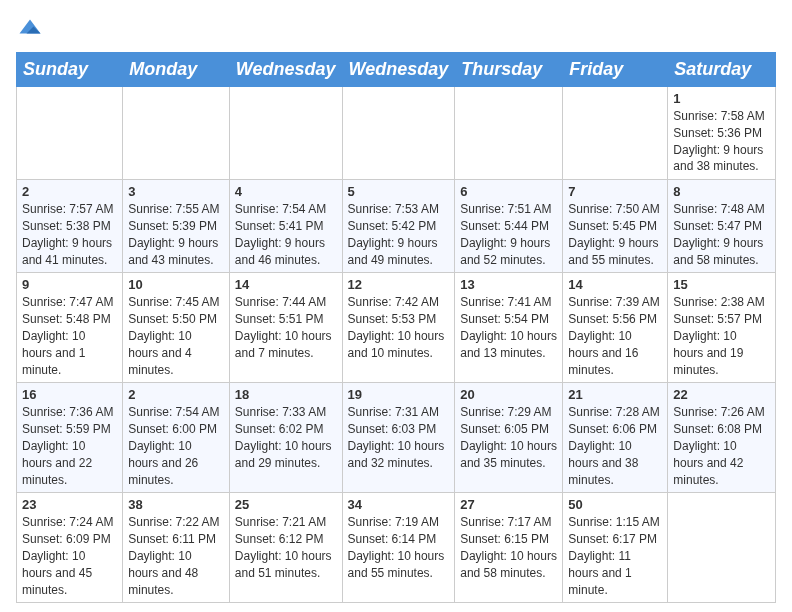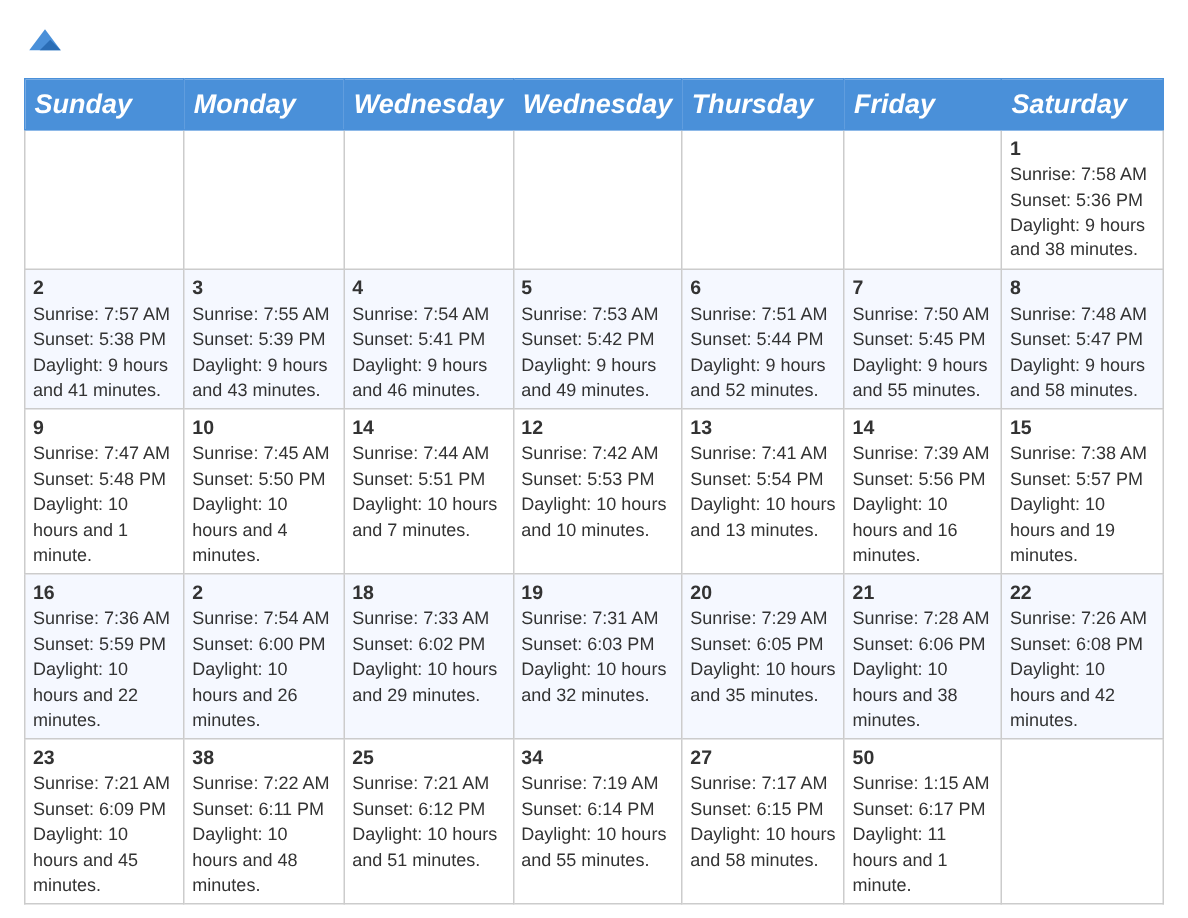--- a/index.html
+++ b/index.html
@@ -216,21 +216,21 @@
 Daylight: 10 hours and 13 minutes.</div>
         </td>
         <td>
           <span class="day-number">14</span>
           <div class="day-info">Sunrise: 7:39 AM
 Sunset: 5:56 PM
 Daylight: 10 hours and 16 minutes.</div>
         </td>
         <td>
           <span class="day-number">15</span>
-          <div class="day-info">Sunrise: 7:38 AM
+          <div class="day-info">Sunrise: 2:38 AM
 Sunset: 5:57 PM
 Daylight: 10 hours and 19 minutes.</div>
         </td>
       </tr>
       <tr>
         <td>
           <span class="day-number">16</span>
           <div class="day-info">Sunrise: 7:36 AM
 Sunset: 5:59 PM
 Daylight: 10 hours and 22 minutes.</div>
@@ -268,21 +268,21 @@
         <td>
           <span class="day-number">22</span>
           <div class="day-info">Sunrise: 7:26 AM
 Sunset: 6:08 PM
 Daylight: 10 hours and 42 minutes.</div>
         </td>
       </tr>
       <tr>
         <td>
           <span class="day-number">23</span>
-          <div class="day-info">Sunrise: 7:21 AM
+          <div class="day-info">Sunrise: 7:24 AM
 Sunset: 6:09 PM
 Daylight: 10 hours and 45 minutes.</div>
         </td>
         <td>
           <span class="day-number">38</span>
           <div class="day-info">Sunrise: 7:22 AM
 Sunset: 6:11 PM
 Daylight: 10 hours and 48 minutes.</div>
         </td>
         <td>

